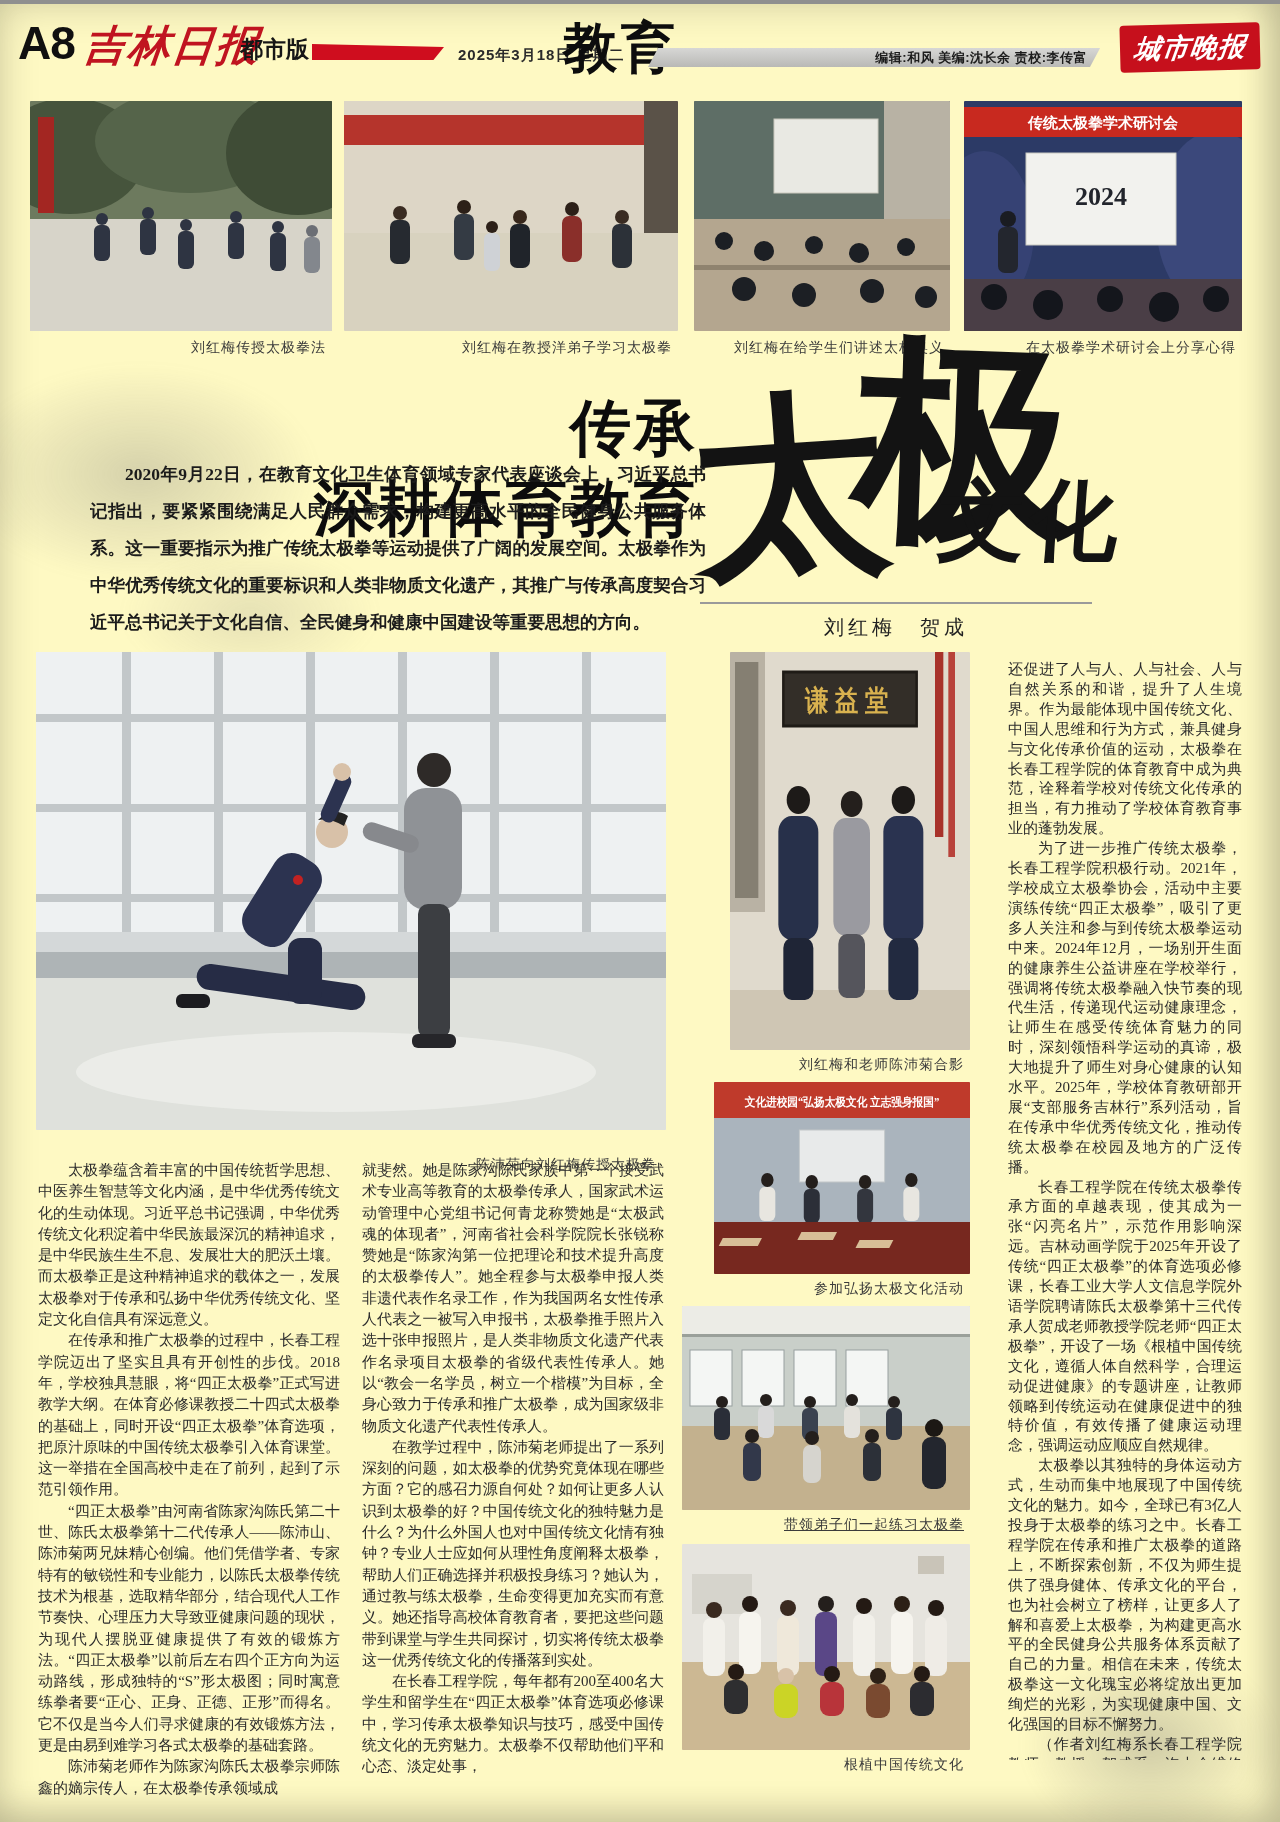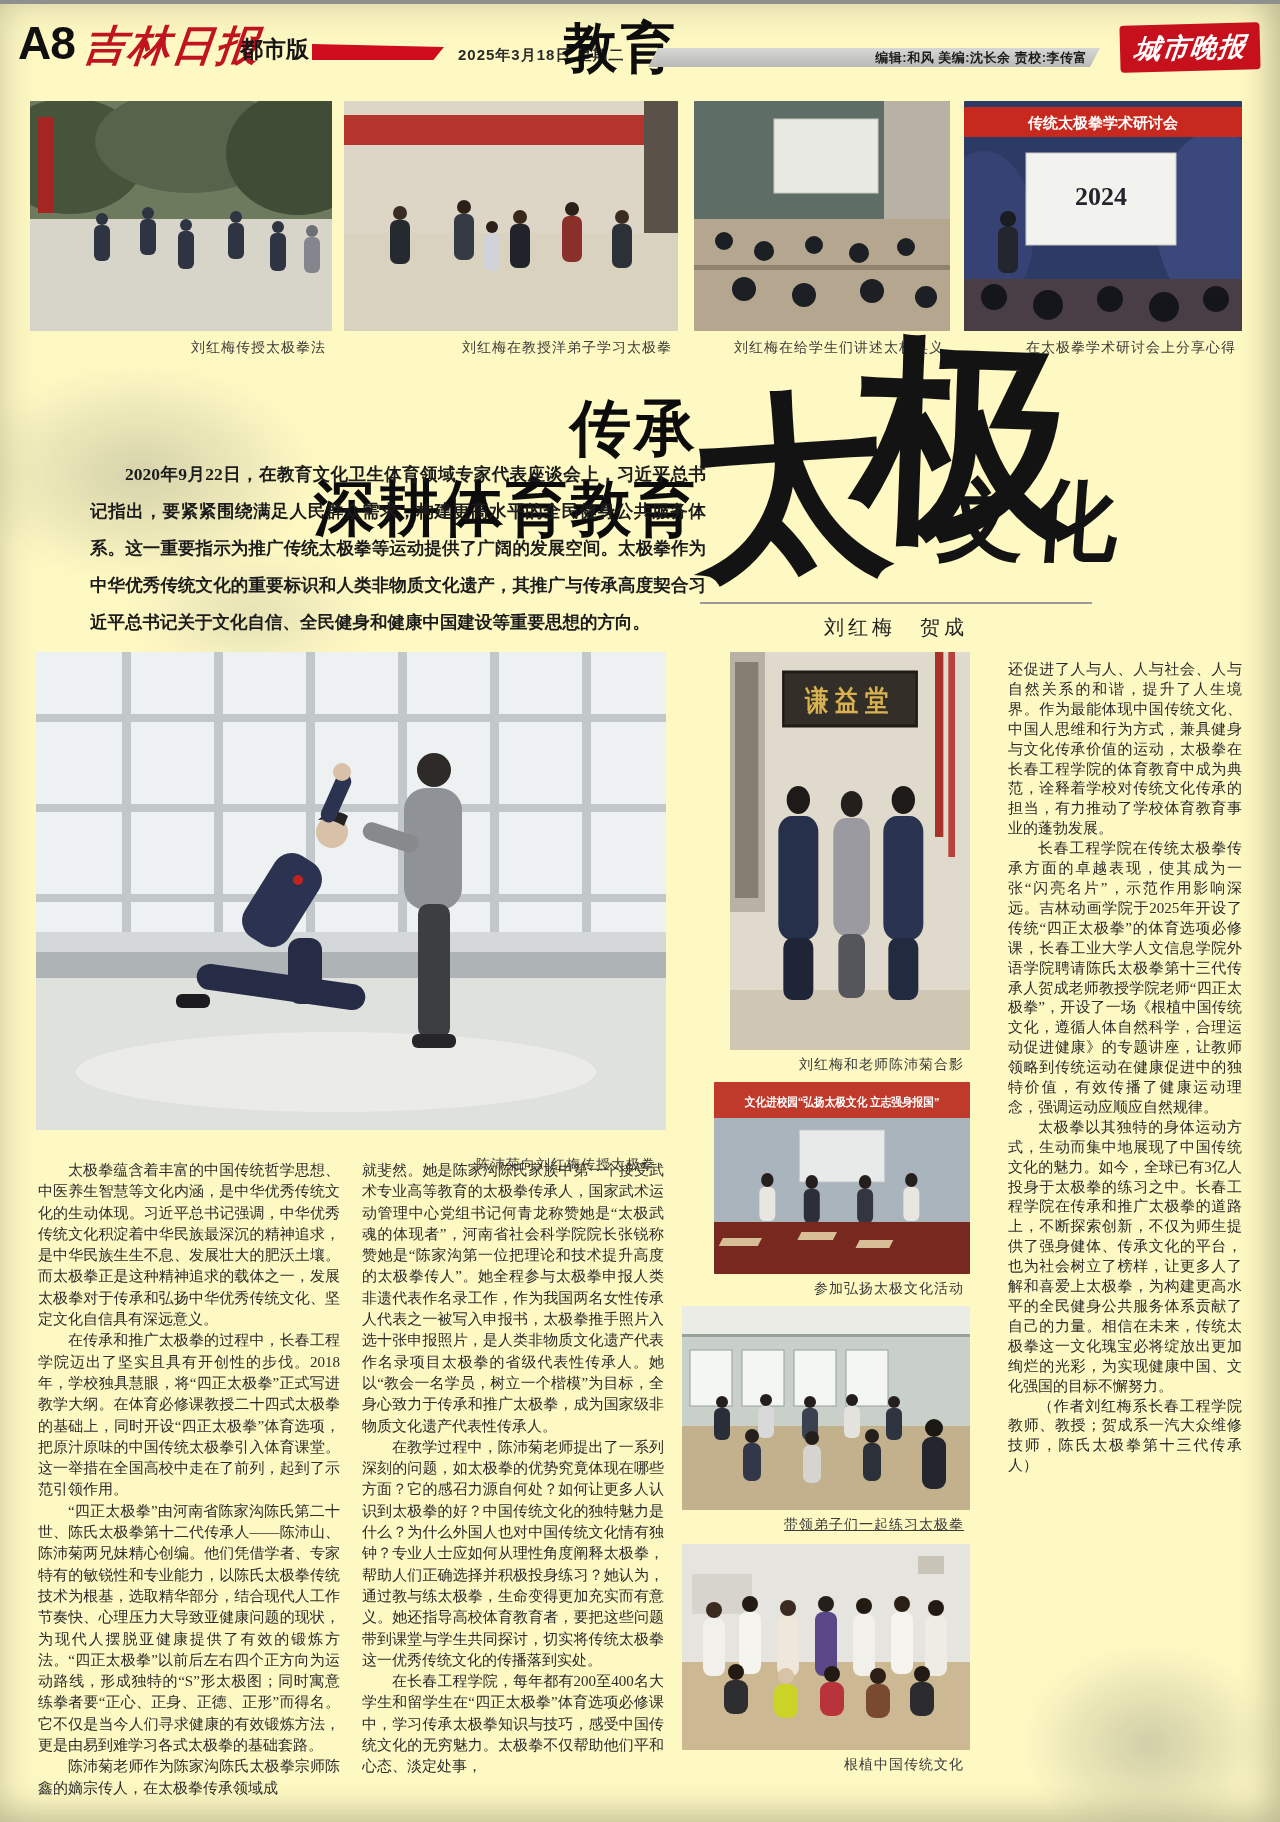--- a/index.html
+++ b/index.html
@@ -379,17 +379,18 @@
           <rect x="184" y="140" width="24" height="34" rx="9" fill="#7a4a30"></rect>
         <circle cx="240" cy="130" r="8" fill="#241a14"></circle>
           <rect x="228" y="138" width="24" height="34" rx="9" fill="#2c2c30"></rect>
       </g>
     </svg>
     <figcaption class="cap">根植中国传统文化</figcaption>
   </figure>
 
   <div class="abs col col3">
     <p class="noind">还促进了人与人、人与社会、人与自然关系的和谐，提升了人生境界。作为最能体现中国传统文化、中国人思维和行为方式，兼具健身与文化传承价值的运动，太极拳在长春工程学院的体育教育中成为典范，诠释着学校对传统文化传承的担当，有力推动了学校体育教育事业的蓬勃发展。</p>
+    <p>为了进一步推广传统太极拳，长春工程学院积极行动。2021年，学校成立太极拳协会，活动中主要演练传统“四正太极拳”，吸引了更多人关注和参与到传统太极拳运动中来。2024年12月，一场别开生面的健康养生公益讲座在学校举行，强调将传统太极拳融入快节奏的现代生活，传递现代运动健康理念，让师生在感受传统体育魅力的同时，深刻领悟科学运动的真谛，极大地提升了师生对身心健康的认知水平。2025年，学校体育教研部开展“支部服务吉林行”系列活动，旨在传承中华优秀传统文化，推动传统太极拳在校园及地方的广泛传播。</p>
     <p>长春工程学院在传统太极拳传承方面的卓越表现，使其成为一张“闪亮名片”，示范作用影响深远。吉林动画学院于2025年开设了传统“四正太极拳”的体育选项必修课，长春工业大学人文信息学院外语学院聘请陈氏太极拳第十三代传承人贺成老师教授学院老师“四正太极拳”，开设了一场《根植中国传统文化，遵循人体自然科学，合理运动促进健康》的专题讲座，让教师领略到传统运动在健康促进中的独特价值，有效传播了健康运动理念，强调运动应顺应自然规律。</p>
     <p>太极拳以其独特的身体运动方式，生动而集中地展现了中国传统文化的魅力。如今，全球已有3亿人投身于太极拳的练习之中。长春工程学院在传承和推广太极拳的道路上，不断探索创新，不仅为师生提供了强身健体、传承文化的平台，也为社会树立了榜样，让更多人了解和喜爱上太极拳，为构建更高水平的全民健身公共服务体系贡献了自己的力量。相信在未来，传统太极拳这一文化瑰宝必将绽放出更加绚烂的光彩，为实现健康中国、文化强国的目标不懈努力。</p>
     <p>（作者刘红梅系长春工程学院教师、教授；贺成系一汽大众维修技师，陈氏太极拳第十三代传承人）</p>
   </div>
 </div>
 
 </body></html>

